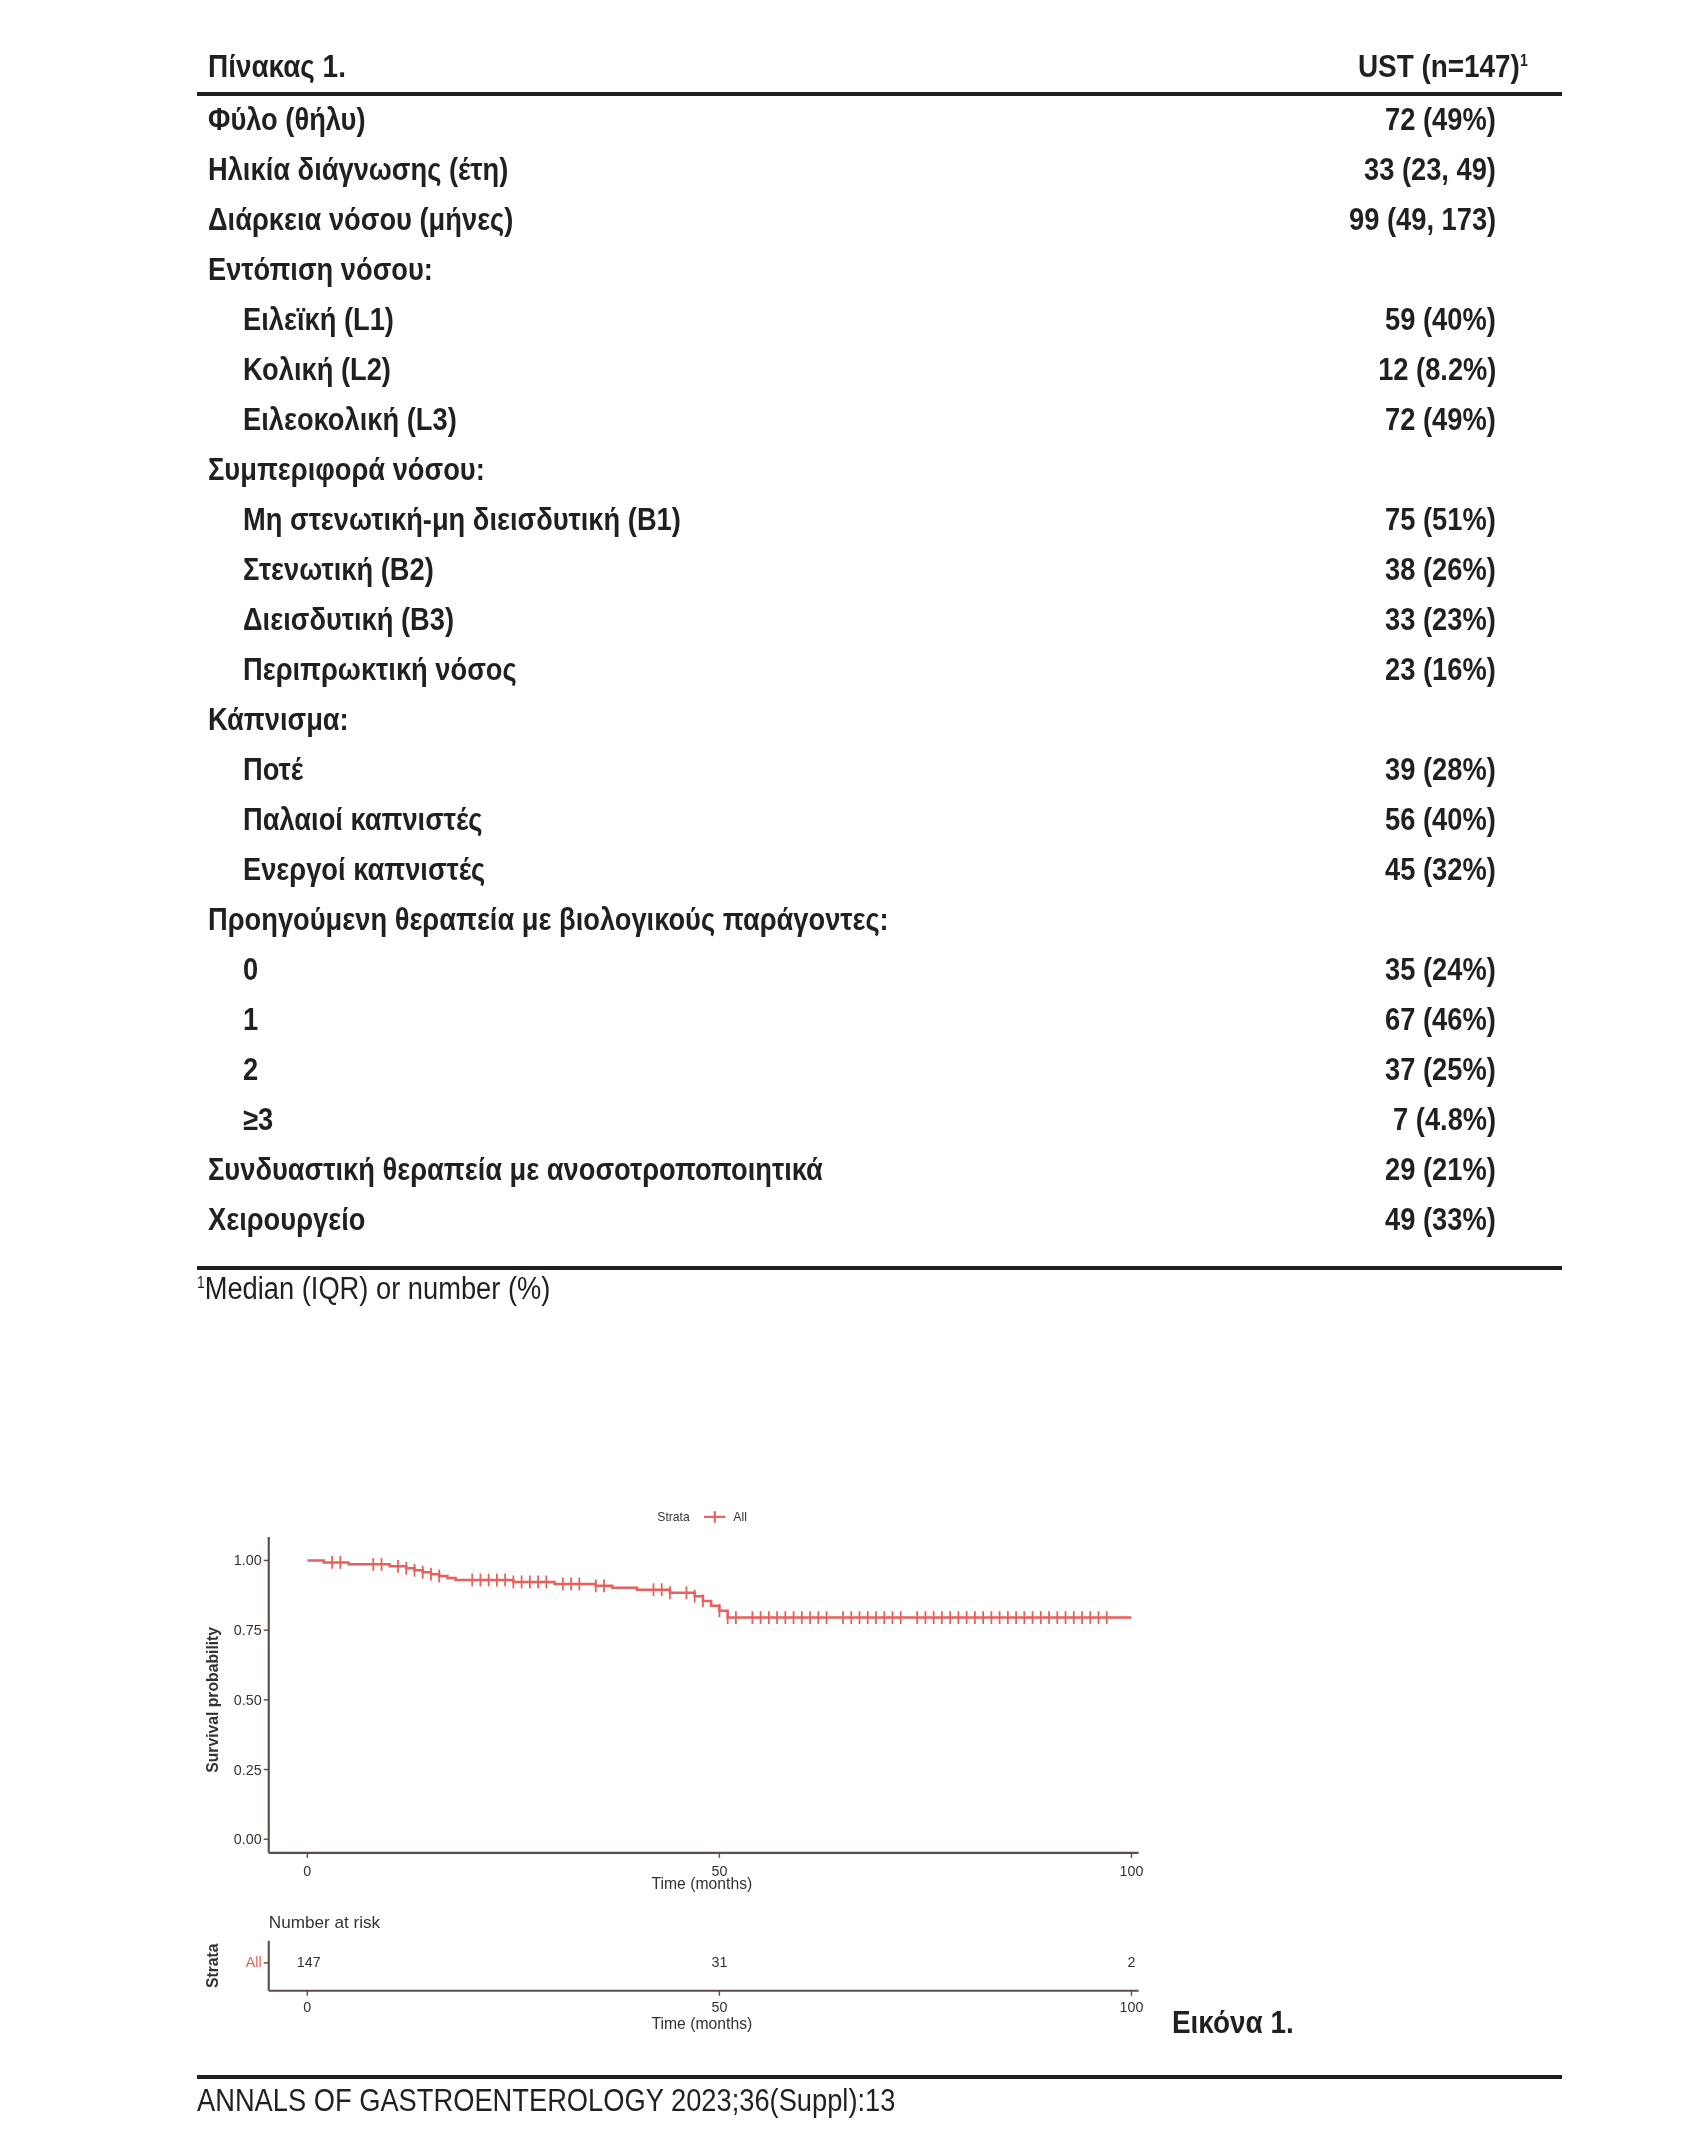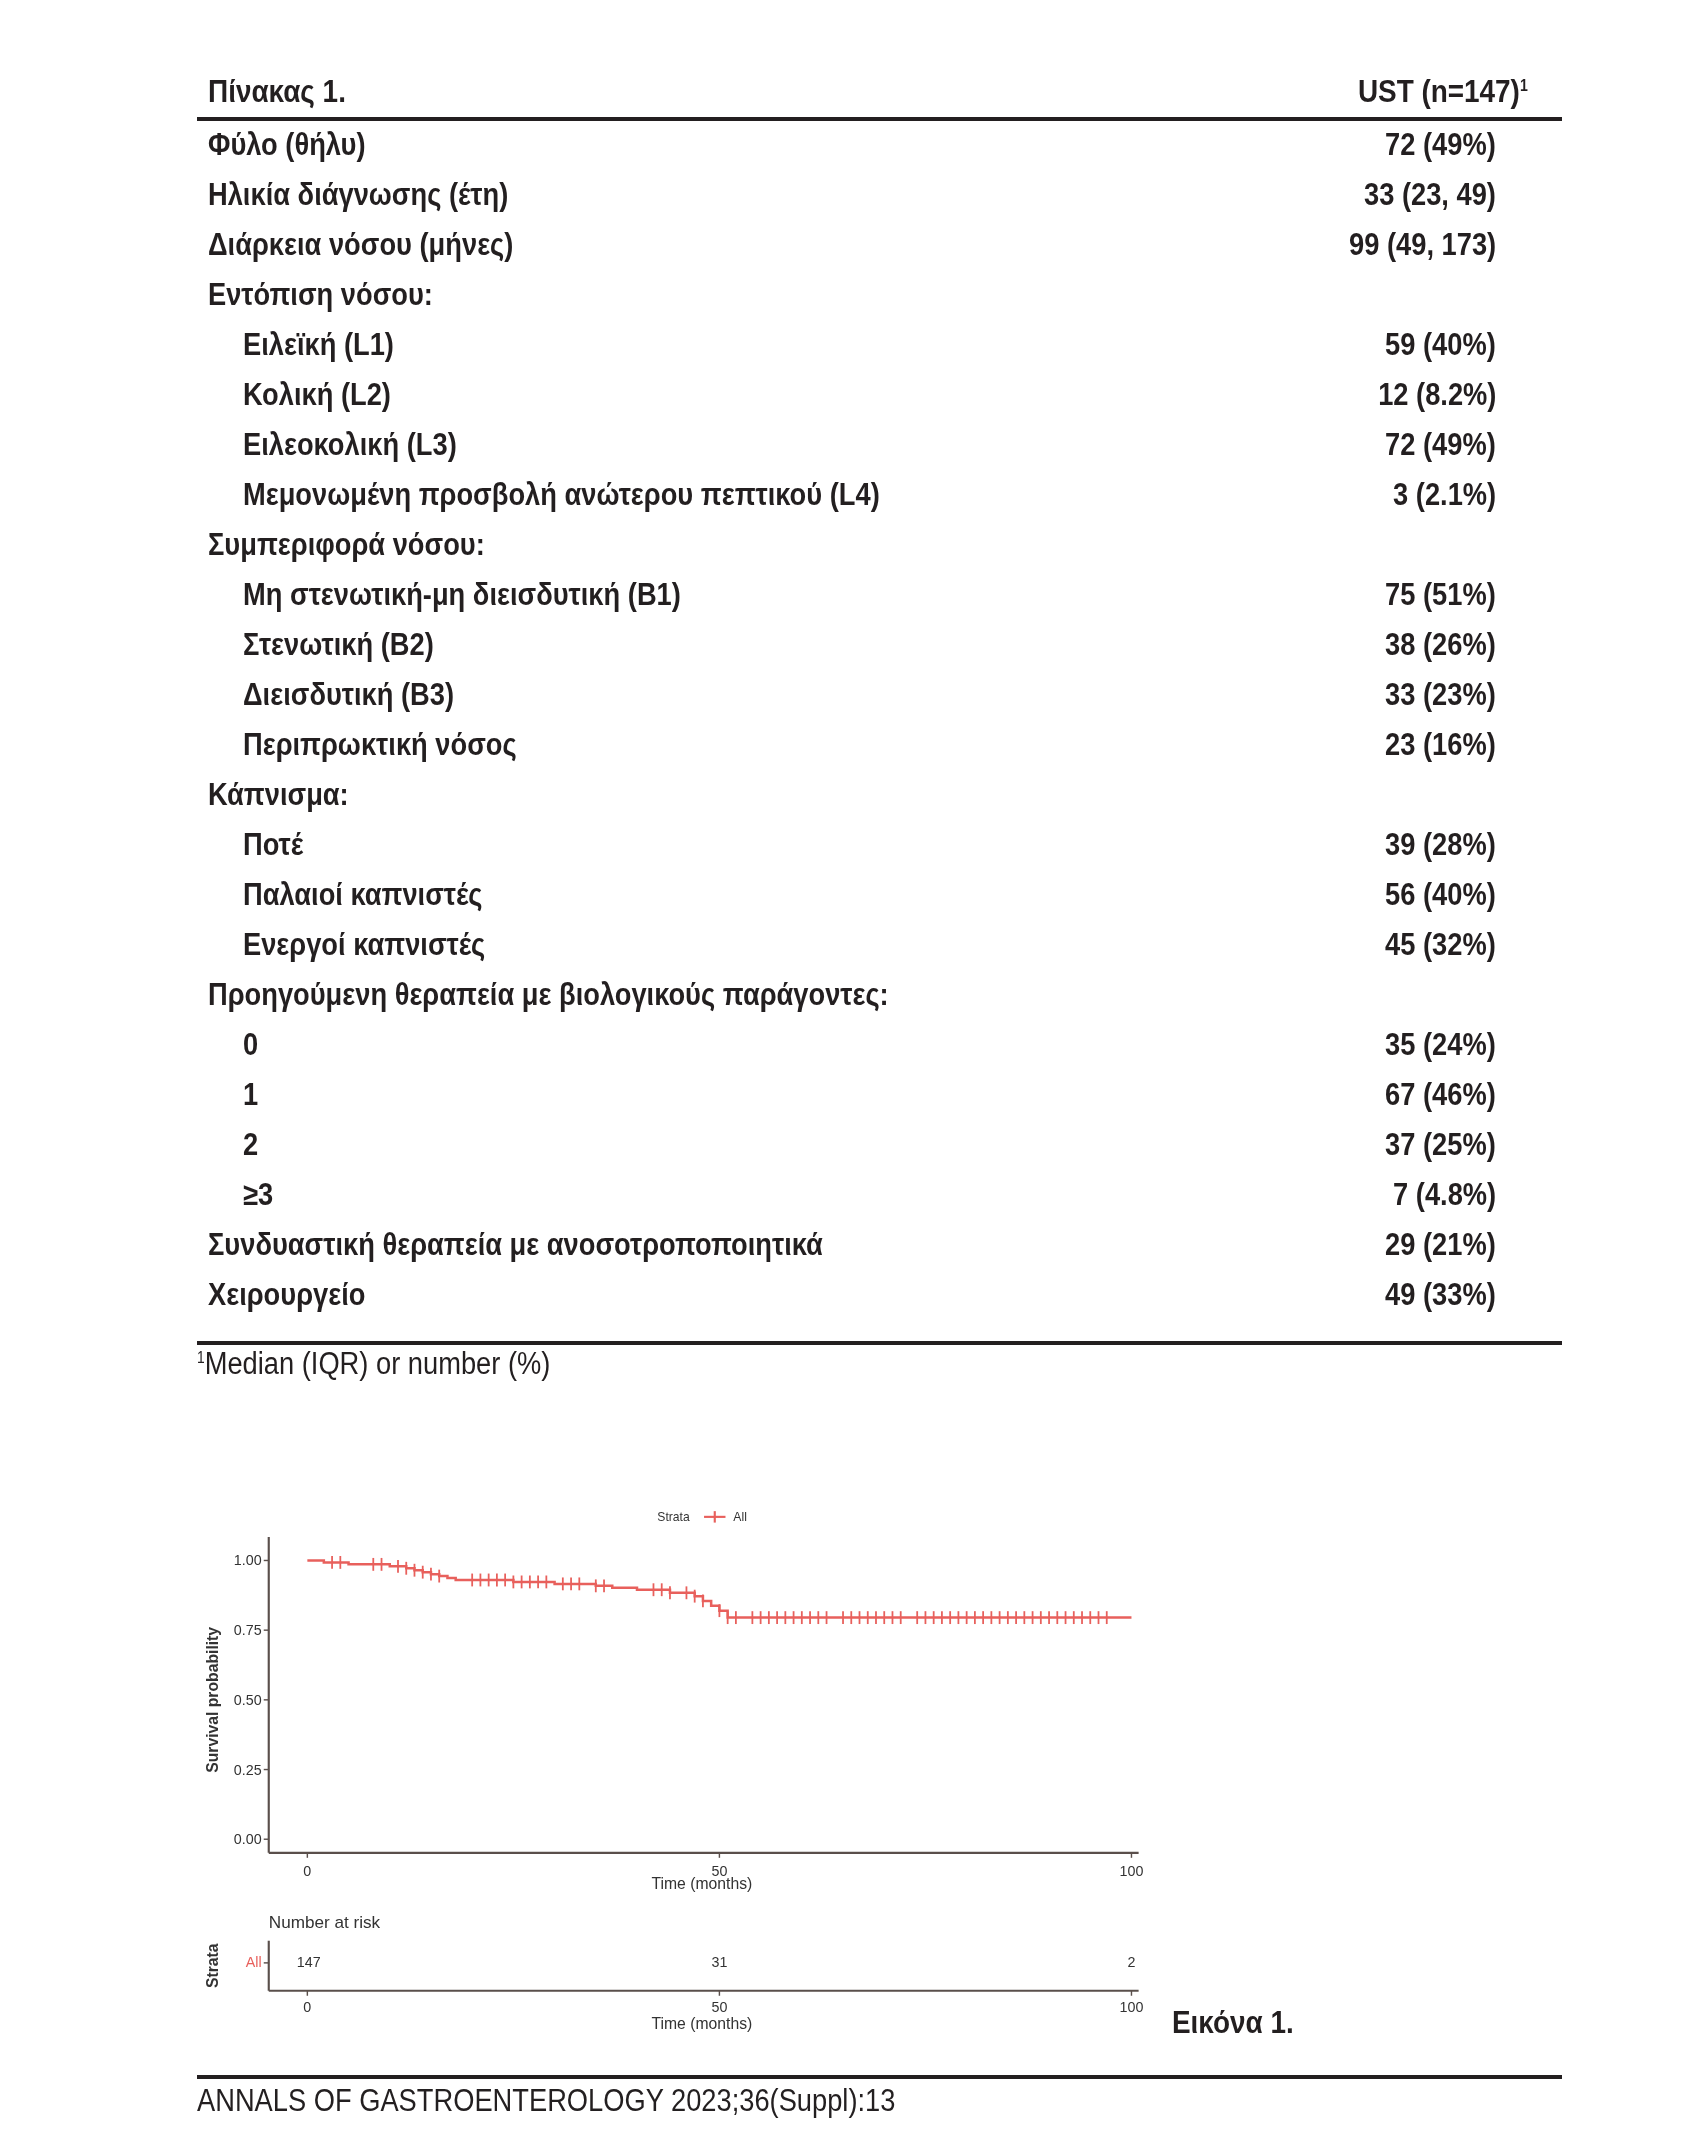--- a/index.html
+++ b/index.html
@@ -1,19 +1,19 @@
 <!DOCTYPE html>
 <html style="font-size:11.4px"><head>
 <meta charset="utf-8">
 <style>
   html, body { margin:0; padding:0; background:#ffffff; }
   body { width:1709px; height:2151px; position:relative; overflow:hidden;
          font-family:"Liberation Sans", sans-serif; color:#231f20; }
   .tbl { position:absolute; left:197px; top:43px; width:1365px; }
-  .thead { position:relative; height:49px; border-bottom:4.3px solid #231f20;margin-top:25px; }
+  .thead { position:relative; height:49px; border-bottom:4.3px solid #231f20; }
   .thead .h-left { position:absolute; left:11.4px; top:5.7px; font-size:31px; font-weight:bold; transform:scaleX(0.9); transform-origin:left; }
   .thead .h-right { position:absolute; right:34px; top:5.7px; font-size:31px; font-weight:bold; transform:scaleX(0.9); transform-origin:right; }
   .thead sup { font-size:15.7px; }
   .rows { position:relative; }
   .row { position:relative; height:50px;font-weight:bold; }
   .row .lbl { position:absolute; left:11.4px; top:5.7px; font-size:31px; white-space:nowrap; transform:scaleX(0.88); transform-origin:left; }
   .row.indent .lbl { left:46px; }
   .row .val { position:absolute; right:66px; top:5.7px; font-size:31px; white-space:nowrap; transform:scaleX(0.88); transform-origin:right; }
   .tfoot { border-top:4.3px solid #231f20; position:relative; height:43px;margin-top:20px; }
   .tfoot .note { position:absolute; left:0; top:1.4px; font-size:31px; transform:scaleX(0.88); transform-origin:left; }
@@ -53,24 +53,20 @@
         <span class="lbl">Ειλεϊκή (L1)</span>
         <span class="val">59 (40%)</span>
       </div>
       <div class="row indent">
         <span class="lbl">Κολική (L2)</span>
         <span class="val">12 (8.2%)</span>
       </div>
       <div class="row indent">
         <span class="lbl">Ειλεοκολική (L3)</span>
         <span class="val">72 (49%)</span>
-      </div>
-      <div class="row indent">
-        <span class="lbl">Μεμονωμένη προσβολή ανώτερου πεπτικού (L4)</span>
-        <span class="val">3 (2.1%)</span>
       </div>
       <div class="row">
         <span class="lbl">Συμπεριφορά νόσου:</span>
         <span class="val"></span>
       </div>
       <div class="row indent">
         <span class="lbl">Μη στενωτική-μη διεισδυτική (B1)</span>
         <span class="val">75 (51%)</span>
       </div>
       <div class="row indent">

